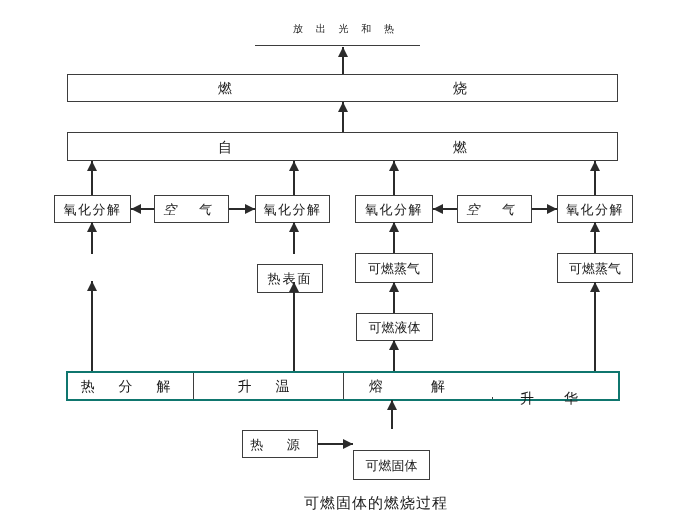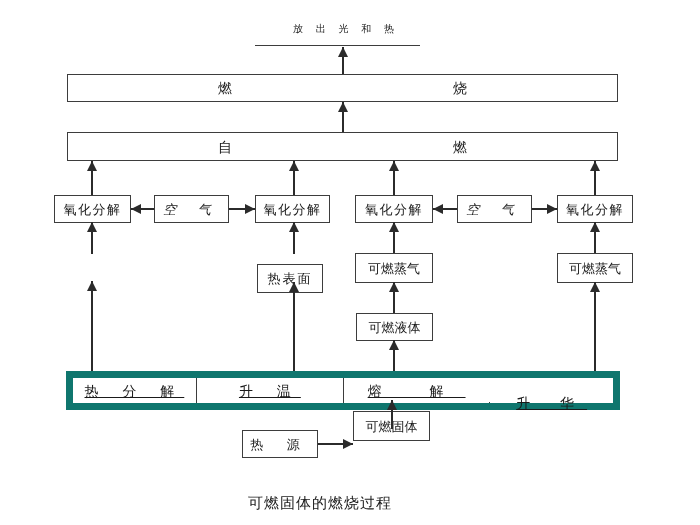--- a/index.html
+++ b/index.html
@@ -14,21 +14,21 @@
     font-size:13px;line-height:1;white-space:pre;
   }
   .bx span{white-space:pre;}
   .wide{justify-content:space-between;padding:0 150px;font-size:14px;}
   .toplabel{
     position:absolute;left:258px;top:22px;width:176px;text-align:center;
     font-size:10px;letter-spacing:5px;white-space:pre;
   }
   .uline{position:absolute;left:255px;top:45px;width:165px;height:1px;background:#3d3d3d;}
   .caption{
-    position:absolute;left:248px;top:494px;width:200px;text-align:left;
+    position:absolute;left:248px;top:494px;width:200px;text-align:right;
     font-size:15px;letter-spacing:1px;white-space:pre;
   }
   
   .va{position:absolute;width:2px;background:#2b2b2b;}
   .va::before{
     content:'';position:absolute;top:0;left:-4px;width:0;height:0;
     border-left:5px solid transparent;border-right:5px solid transparent;
     border-bottom:10px solid #2b2b2b;
   }
   
@@ -37,22 +37,22 @@
     content:'';position:absolute;left:0;top:-4px;width:0;height:0;
     border-top:5px solid transparent;border-bottom:5px solid transparent;
     border-right:10px solid #2b2b2b;
   }
   .ha.hr::before{
     content:'';position:absolute;right:0;top:-4px;width:0;height:0;
     border-top:5px solid transparent;border-bottom:5px solid transparent;
     border-left:10px solid #2b2b2b;
   }
   
-  .strip{position:absolute;left:66px;top:371px;width:554px;height:39px;box-sizing:border-box;
-    border:7px solid #0f766e;display:flex;background:#fff;text-decoration:underline;}
+  .strip{position:absolute;left:66px;top:371px;width:554px;height:30px;box-sizing:border-box;
+    border:2px solid #0f766e;display:flex;background:#fff;}
   .cell{box-sizing:border-box;border-left:1px solid #3d3d3d;display:flex;
     align-items:center;justify-content:center;font-size:14px;line-height:1;white-space:pre;}
   .cell:first-child{border-left:none;}
   .ls1{letter-spacing:1.5px;}
   .ls2{letter-spacing:2px;}
   .ls9{letter-spacing:9px;font-style:italic;}
   .ls10{letter-spacing:10px;}
   .ls13{letter-spacing:13px;}
   .ls22{letter-spacing:22px;}
 </style>
@@ -87,21 +87,21 @@
   <div class="bx" style="left:356px;top:313px;width:77px;height:28px;">可燃液体</div>
 
   <div class="strip">
     <div class="cell ls10" style="width:126px;">热 分 解</div>
     <div class="cell ls10" style="width:151px;">升 温</div>
     <div class="cell ls22" style="width:150px;">熔 解</div>
     <div class="cell ls13" style="width:127px;margin-top:24px;">升 华</div>
   </div>
 
   <div class="bx ls10" style="left:242px;top:430px;width:76px;height:28px;">热 源</div>
-  <div class="bx" style="left:353px;top:411px;width:77px;height:30px;">可燃固体</div>
+  <div class="bx" style="left:353px;top:450px;width:77px;height:30px;">可燃固体</div>
 
   <div class="caption">可燃固体的燃烧过程</div>
 
   <div class="va" style="left:342px;top:47px;height:27px;"></div>
   <div class="va" style="left:342px;top:102px;height:30px;"></div>
 
   <div class="va" style="left:91px;top:161px;height:34px;"></div>
   <div class="va" style="left:293px;top:161px;height:34px;"></div>
   <div class="va" style="left:393px;top:161px;height:34px;"></div>
   <div class="va" style="left:594px;top:161px;height:34px;"></div>

